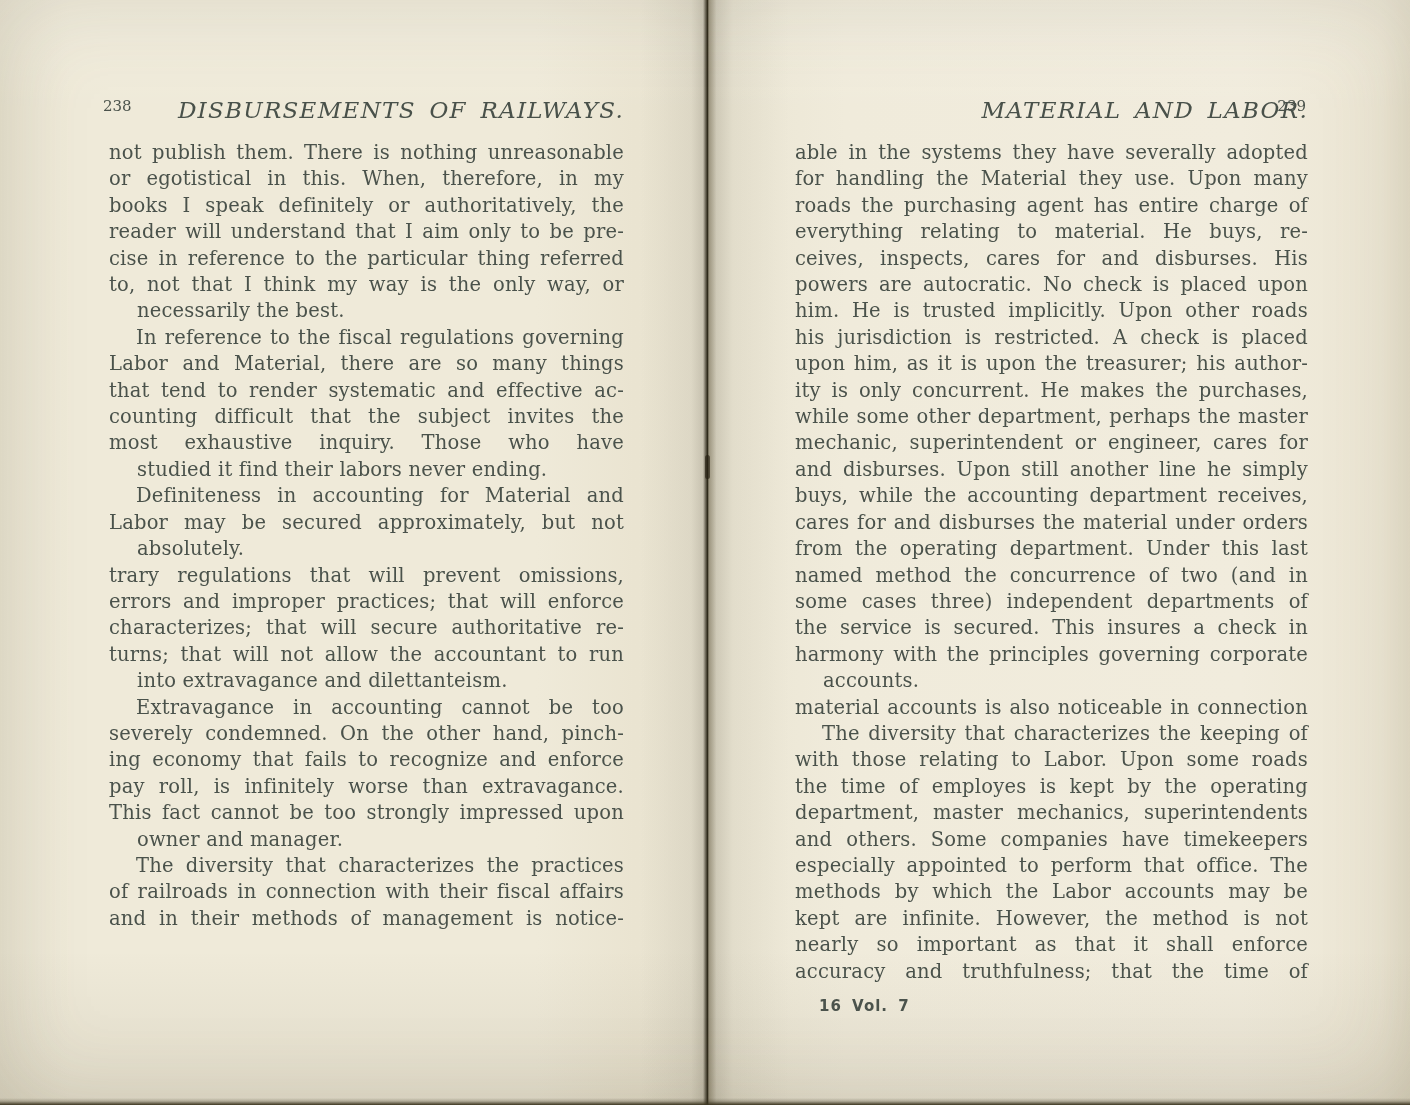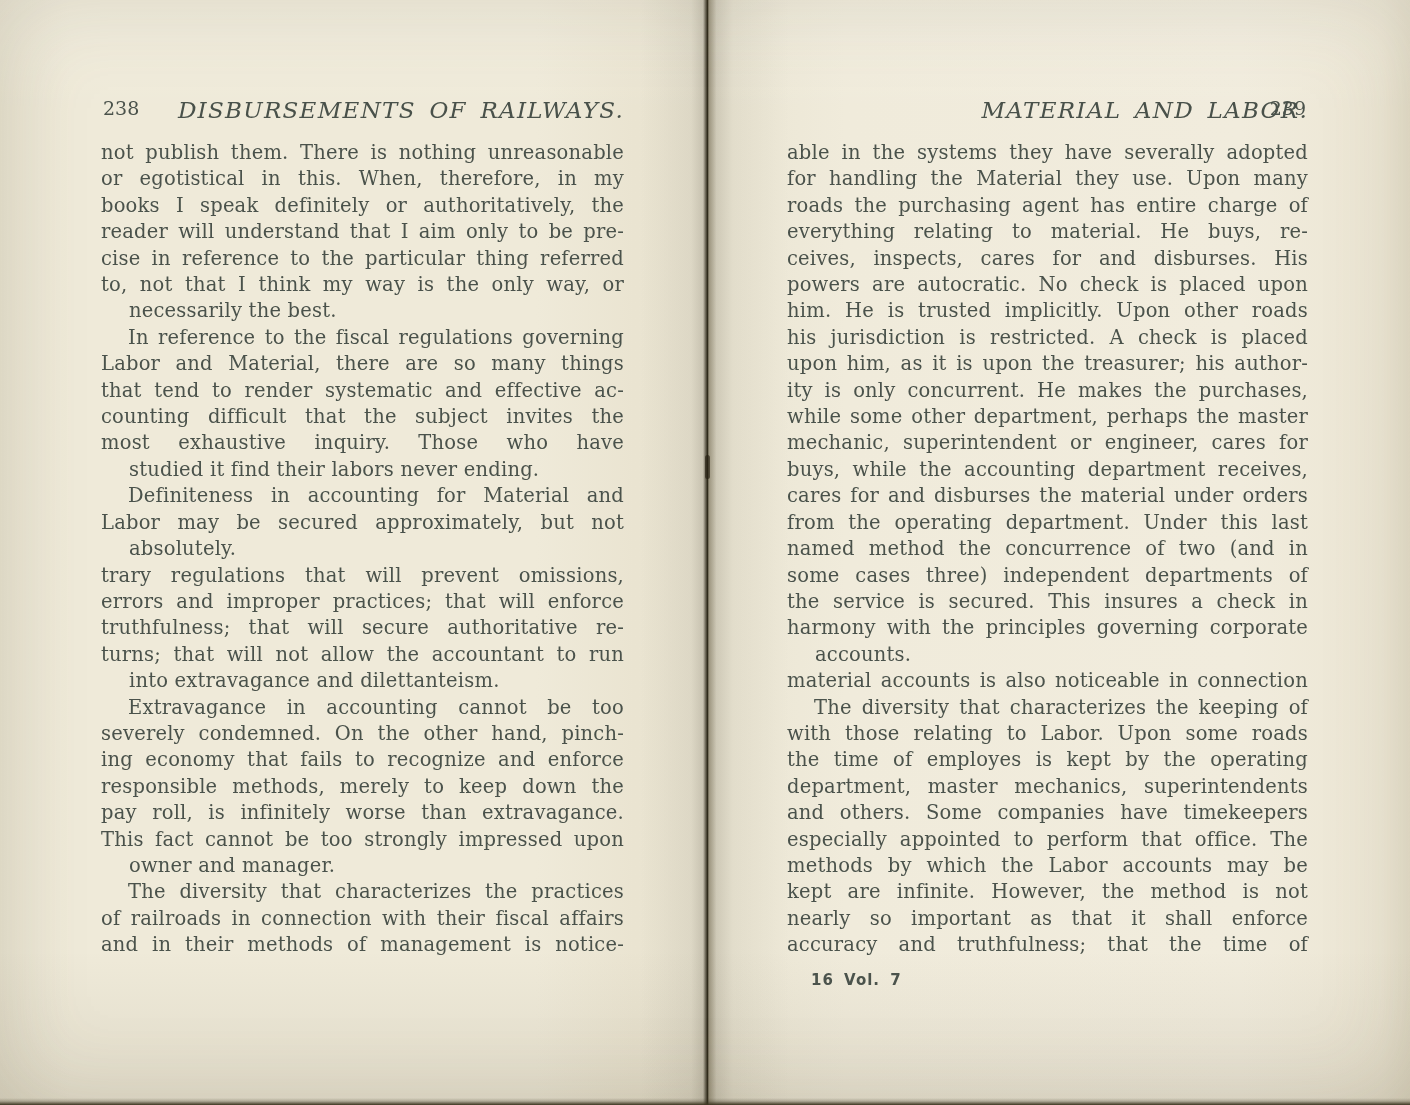--- a/index.html
+++ b/index.html
@@ -48,25 +48,25 @@
     position: absolute; top: 97px; left: 0; right: 0; height: 24px;
   }
   .running-head {
     text-align: right;
     font-style: italic;
     font-size: 23px;
     letter-spacing: 1.3px;
     word-spacing: 5px;
     color: #49514a;
   }
-  .page-number { position: absolute; top: 0; font-size: 19px; font-style: normal; }
+  .page-number { position: absolute; top: 0; font-size: 15px; font-style: normal; }
   #left-page  .page-number { left: 2px; }
   #right-page .page-number { right: 2px; }
   .page-body {
-    position: absolute; top: 140px; left: 0; right: 0;
+    position: absolute; top: 140px; left: 8px; right: 0;
     font-size: 19.5px;
     line-height: 26.4px;
     letter-spacing: 0.2px;
   }
   .para { margin: 0; }
   .line { text-align: justify; text-align-last: justify; white-space: normal; }
   .line.closed-last { text-align-last: left; margin-left: 28px; }
   .line.indent { text-indent: 27px; }
   .signature-mark {
     margin-top: 8px;
@@ -108,29 +108,28 @@
           <div class="line closed-last">studied it find their labors never ending.</div>
         </div>
         <div class="para">
           <div class="line indent">Definiteness in accounting for Material and</div>
           <div class="line">Labor may be secured approximately, but not</div>
           <div class="line closed-last">absolutely.</div>
         </div>
         <div class="para">
           <div class="line">trary regulations that will prevent omissions,</div>
           <div class="line">errors and improper practices; that will enforce</div>
-          <div class="line">truthfulness; that will secure authoritative re-</div>
+          <div class="line">characterizes; that will secure authoritative re-</div>
           <div class="line">turns; that will not allow the accountant to run</div>
           <div class="line closed-last">into extravagance and dilettanteism.</div>
         </div>
         <div class="para">
           <div class="line indent">Extravagance in accounting cannot be too</div>
           <div class="line">severely condemned. On the other hand, pinch-</div>
           <div class="line">ing economy that fails to recognize and enforce</div>
-          <div class="line">responsible methods, merely to keep down the</div>
           <div class="line">pay roll, is infinitely worse than extravagance.</div>
           <div class="line">This fact cannot be too strongly impressed upon</div>
           <div class="line closed-last">owner and manager.</div>
         </div>
         <div class="para">
           <div class="line indent">The diversity that characterizes the practices</div>
           <div class="line">of railroads in connection with their fiscal affairs</div>
           <div class="line">and in their methods of management is notice-</div>
         </div>
       </div>
@@ -149,20 +148,21 @@
             <div class="line">roads the purchasing agent has entire charge of</div>
             <div class="line">everything relating to material. He buys, re-</div>
             <div class="line">ceives, inspects, cares for and disburses. His</div>
             <div class="line">powers are autocratic. No check is placed upon</div>
             <div class="line">him. He is trusted implicitly. Upon other roads</div>
             <div class="line">his jurisdiction is restricted. A check is placed</div>
             <div class="line">upon him, as it is upon the treasurer; his author-</div>
             <div class="line">ity is only concurrent. He makes the purchases,</div>
             <div class="line">while some other department, perhaps the master</div>
             <div class="line">mechanic, superintendent or engineer, cares for</div>
+            <div class="line">and disburses. Upon still another line he simply</div>
             <div class="line">buys, while the accounting department receives,</div>
             <div class="line">cares for and disburses the material under orders</div>
             <div class="line">from the operating department. Under this last</div>
             <div class="line">named method the concurrence of two (and in</div>
             <div class="line">some cases three) independent departments of</div>
             <div class="line">the service is secured. This insures a check in</div>
             <div class="line">harmony with the principles governing corporate</div>
             <div class="line closed-last">accounts.</div>
           </div>
           <div class="para">

